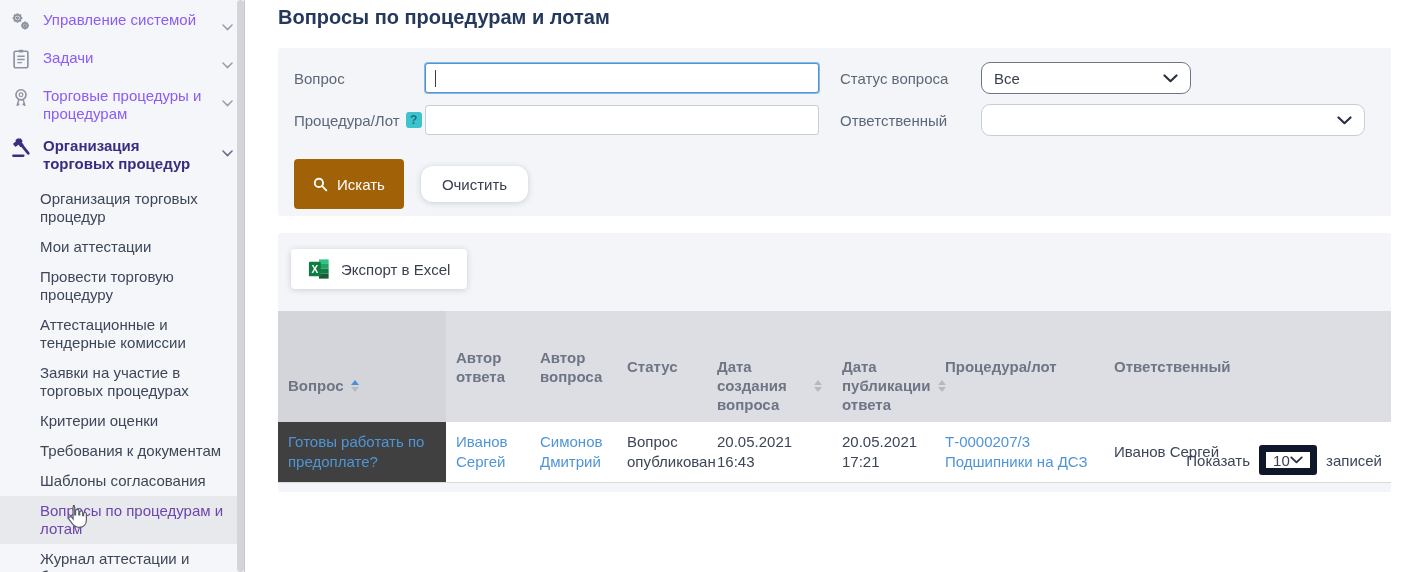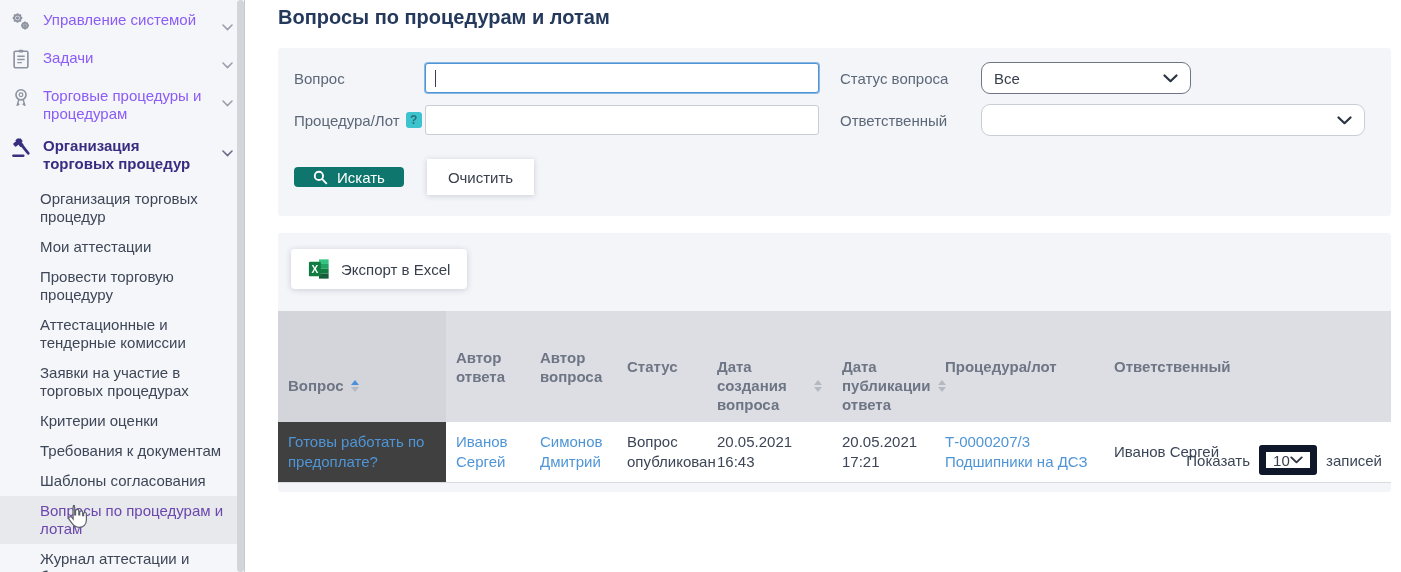--- a/index.html
+++ b/index.html
@@ -41,24 +41,24 @@
              padding:0 9px; font-size:15px; font-family:inherit; color:#3c4656; }
   .f-input.focused { border:1px solid #4f95d6; box-shadow:0 0 0 1px rgba(79,149,214,.65); }
   .caret { position:absolute; left:10px; top:7px; width:1px; height:17px; background:#3a3f47; }
   .f-select { display:flex; align-items:center; height:32px; background:#fff; border-radius:9px;
               padding:0 12px; font-size:15px; color:#39404d; cursor:pointer; }
   .f-select .sel-chev { margin-left:auto; display:flex; }
   .sel-status { width:210px; border:1px solid #6e7685; }
   .sel-resp   { width:384px; border:1px solid #c9cdd5; }
 
   .buttons-row { margin-top:13px; display:flex; align-items:center; }
-  .btn-search { display:inline-flex; align-items:center; gap:9px; background:#0f766e; color:#fff;
-                border:none; border-radius:4px; height:20px; padding:0 19px; font-size:15px;
+  .btn-search { display:inline-flex; align-items:center; gap:9px; background:#a16207; color:#fff;
+                border:none; border-radius:4px; height:50px; padding:0 19px; font-size:15px;
                 font-family:inherit; cursor:pointer; }
-  .btn-clear { background:#fff; border:none; border-radius:0; height:36px; padding:0 21px; margin-left:23px;
+  .btn-clear { background:#fff; border:none; border-radius:12px; height:36px; padding:0 21px; margin-left:17px;
                font-size:15px; color:#39404d; font-family:inherit; box-shadow:0 1px 6px rgba(40,50,70,.2); cursor:pointer; }
 
   .table-card { position:absolute; left:33px; top:233px; width:1113px; height:259px;
                 background:#f3f5f9; border-radius:3px; }
   .btn-excel { display:inline-flex; align-items:center; gap:11px; margin:16px 0 0 13px; background:#fff;
                border:none; border-radius:4px; height:40px; padding:0 17px; font-size:15px; color:#39404d;
                font-family:inherit; box-shadow:0 1px 6px rgba(40,50,70,.2); cursor:pointer; }
 
   table.grid { position:absolute; left:0; top:78px; width:1113px; border-collapse:collapse; table-layout:fixed; }
   table.grid th { height:65px; background:#dcdee3; color:#6e7585; font-size:15px; font-weight:bold;

